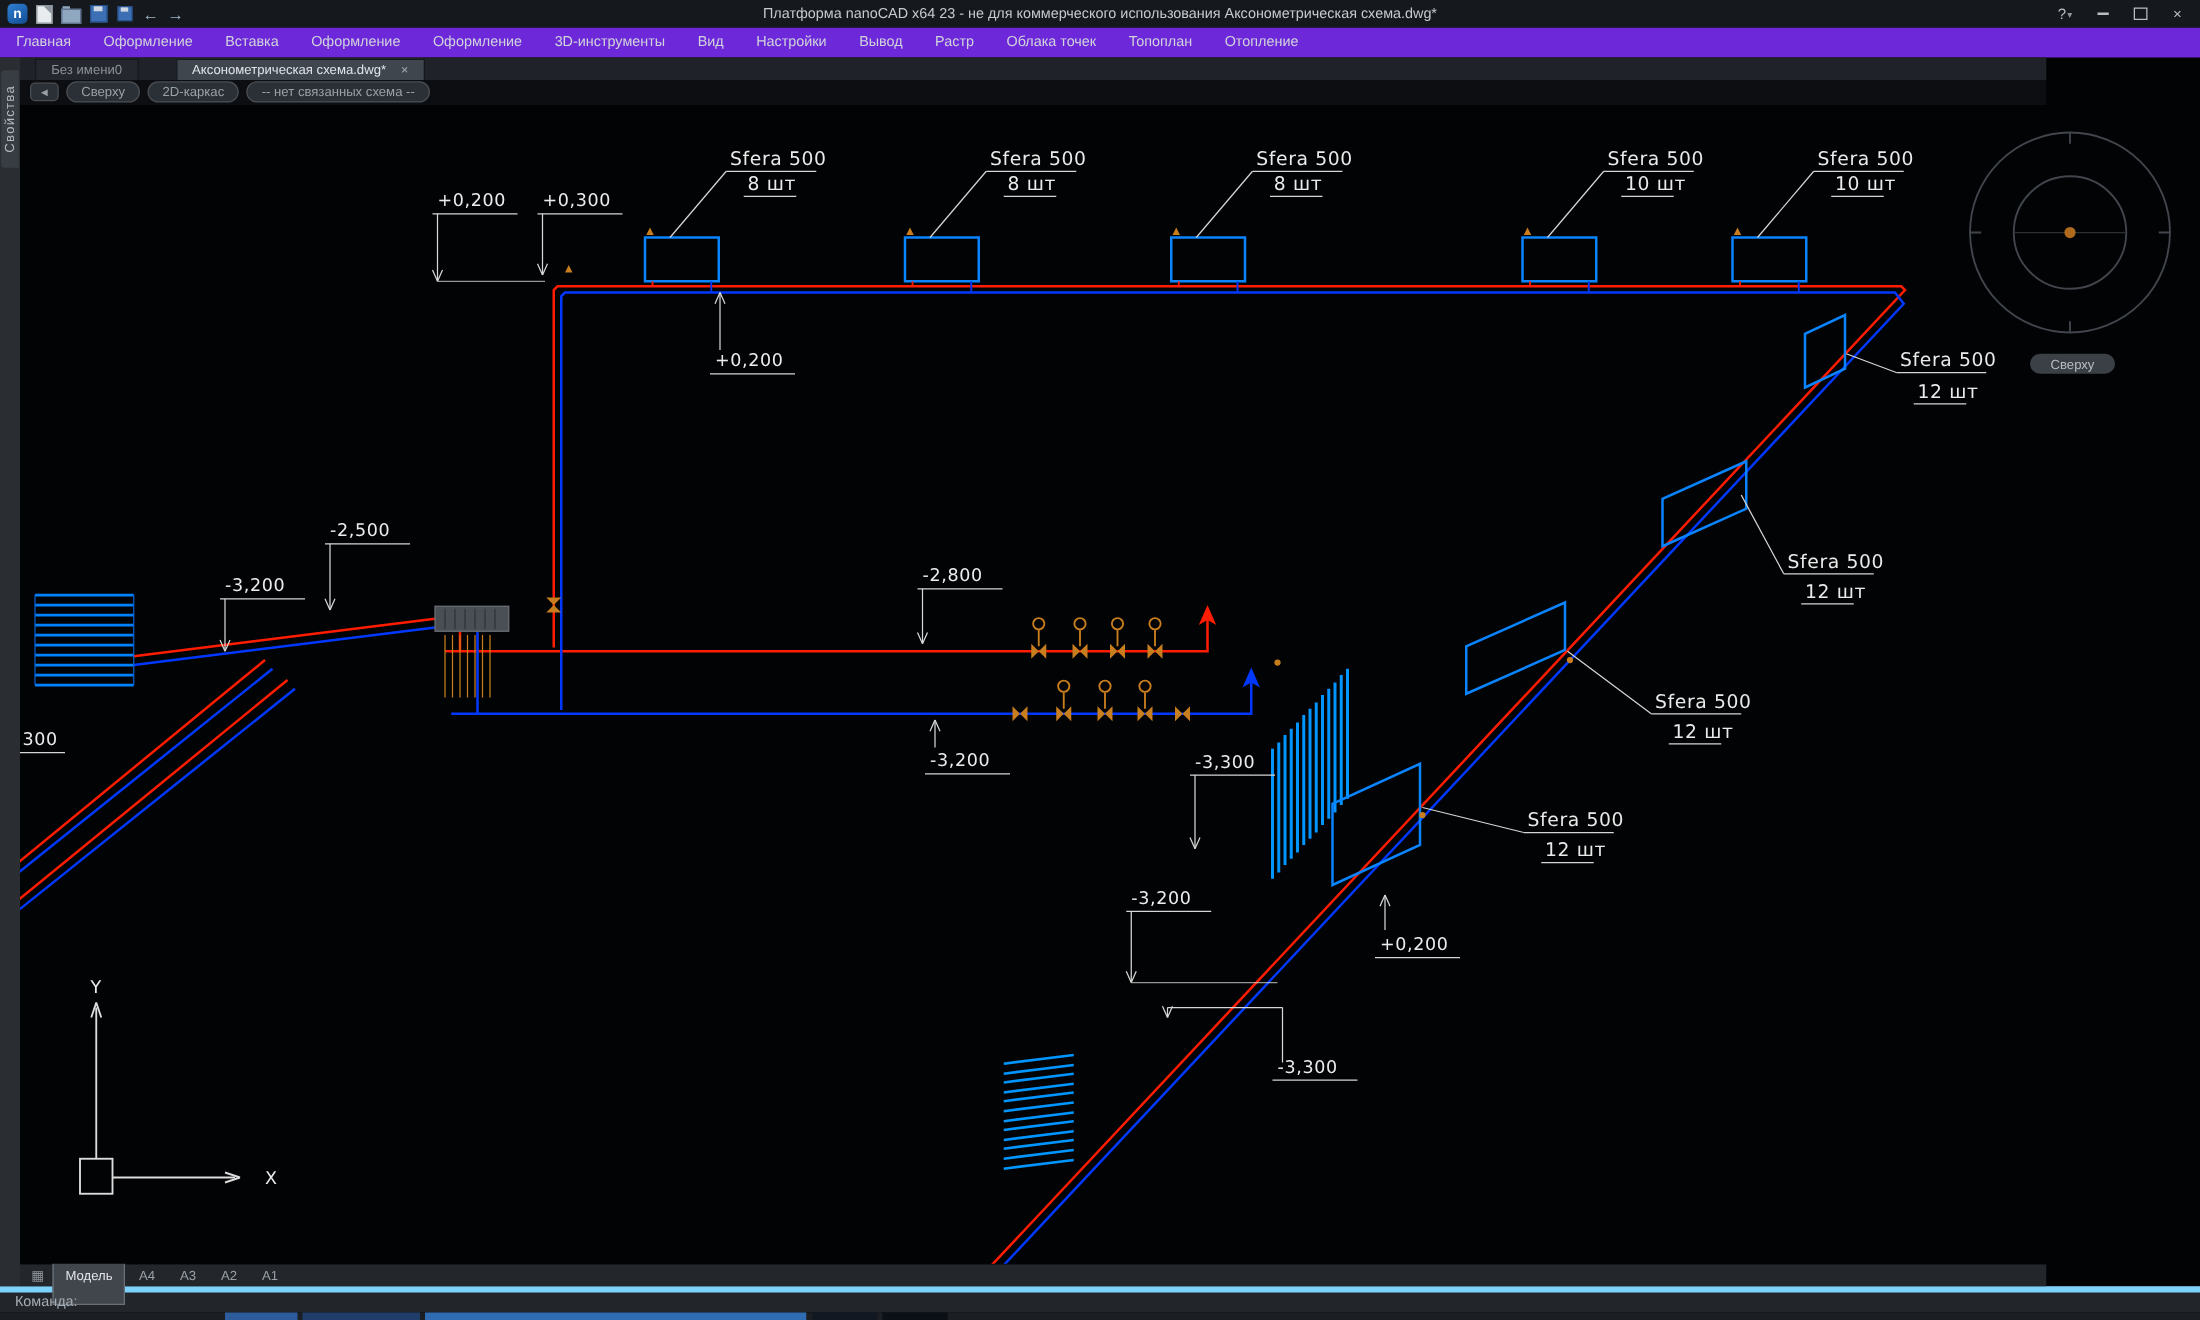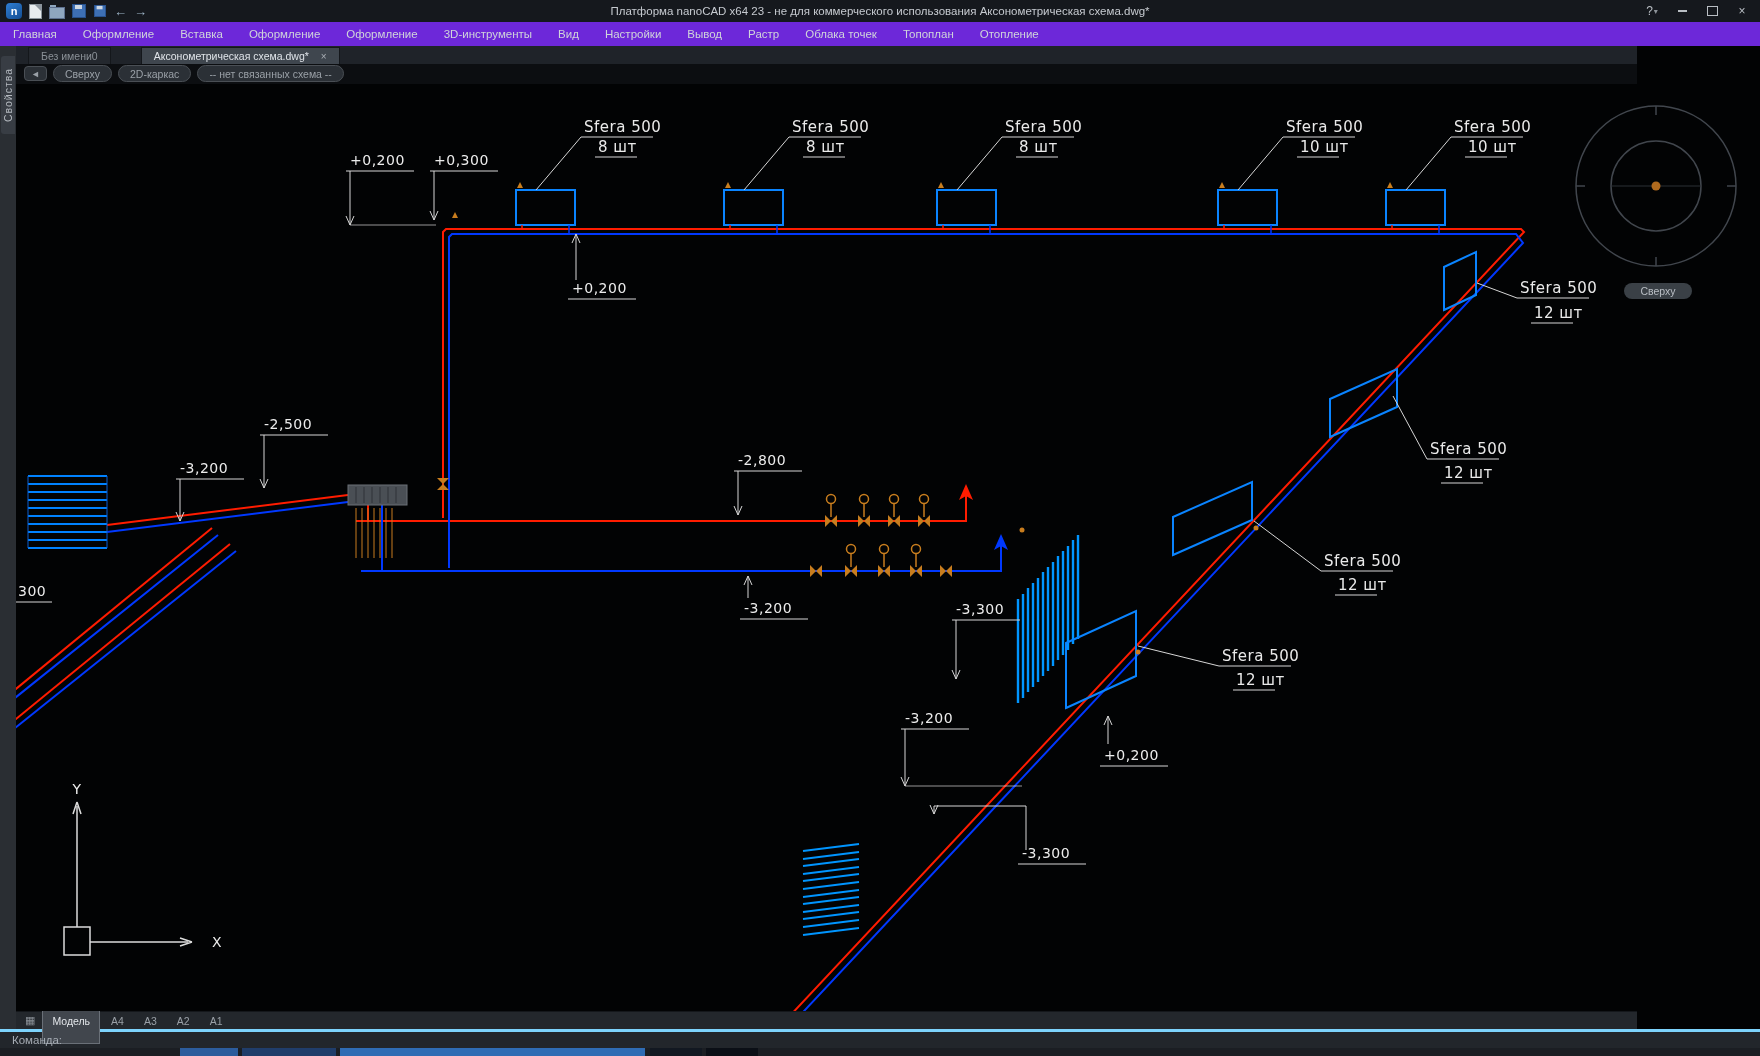--- a/index.html
+++ b/index.html
@@ -52,21 +52,21 @@
   svg{display:block;}
   svg text{font-family:"DejaVu Sans",sans-serif;letter-spacing:.5px;}
 
   .modeltabs{height:17px;background:#23272c;display:flex;align-items:center;font-size:10.5px;color:#9aa0a7;
              border-top:1px solid #14171b;padding-left:4px;gap:2px;}
   .mt-icon{color:#8a9097;font-size:11px;padding:0 5px;}
   .mtab{padding:16px 9px;}
   .mtab.active{background:#41464d;border:1px solid #6a7078;color:#e2e5e9;}
 
   
-  .cmdline{height:16px;background:#22262b;border-top:3px solid #7dd3fc;display:flex;align-items:center;
+  .cmdline{height:16px;background:#22262b;border-top:5px solid #7dd3fc;display:flex;align-items:center;
            color:#a6acb4;font-size:11.5px;padding-left:12px;}
   .statusstrip{height:11px;background:#1b1e23;position:relative;}
   .seg{position:absolute;top:0;bottom:0;}
 </style>
 </head>
 <body>
 
 <div id="app">
 
   <div class="titlebar">

